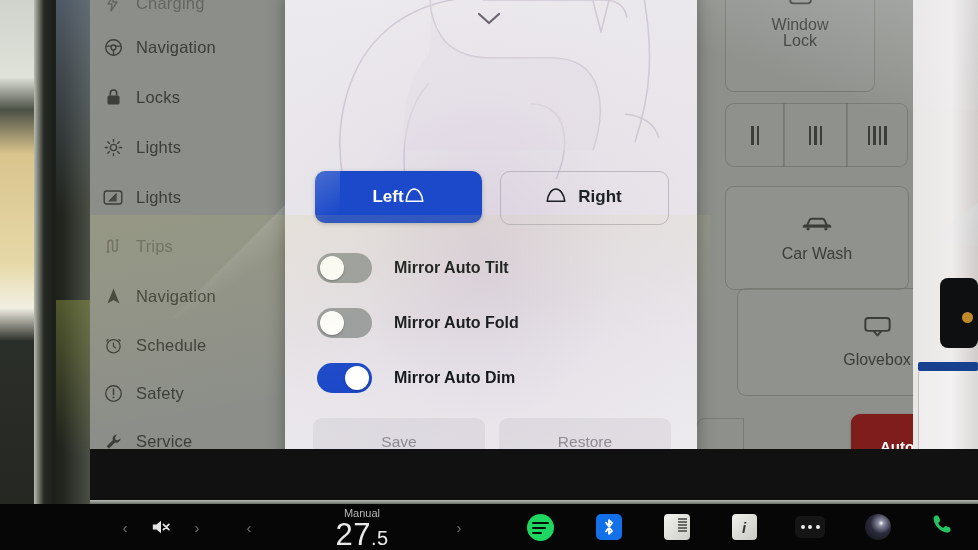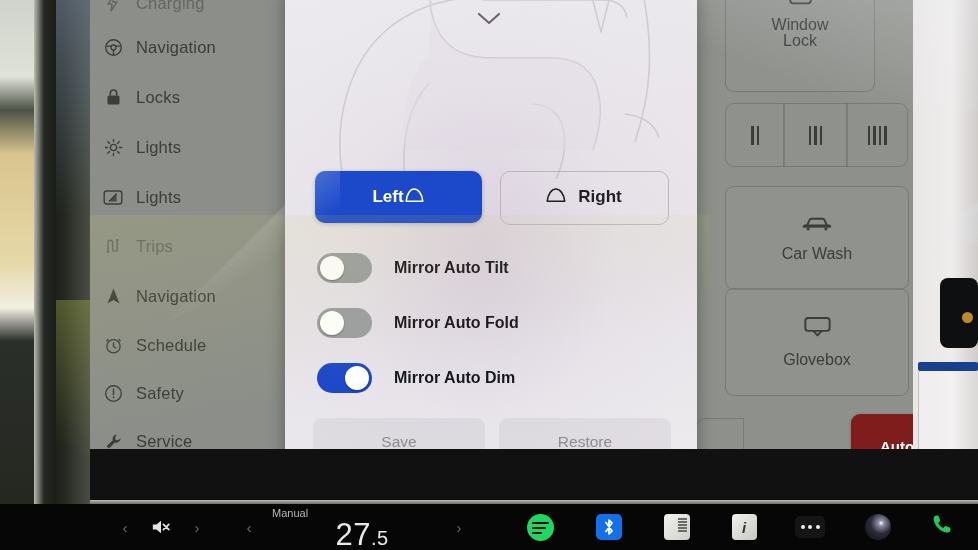--- a/index.html
+++ b/index.html
@@ -99,21 +99,21 @@
     background:rgba(160,155,165,.16);display:flex;align-items:center;justify-content:center;}
   .dlg-btn span{font-size:15.5px;color:#8d8a91;}
 
   
   .dock{position:absolute;left:0;top:504px;width:978px;height:46px;background:#060606;}
   .dock-top{position:absolute;left:90px;top:500px;width:888px;height:6px;
     background:linear-gradient(180deg,#b9bcb4,#45483f);}
   .dock-item{position:absolute;top:0;height:46px;display:flex;align-items:center;justify-content:center;}
   .chev{color:#6c6c6c;font-size:15px;}
   .temp-wrap{position:absolute;left:272px;top:0;height:46px;width:180px;}
-  .temp-mode{position:absolute;left:0;top:3px;width:180px;text-align:left;
+  .temp-mode{position:absolute;left:0;top:3px;width:180px;text-align:center;
     font-size:11px;color:#b6b6b6;}
   .temp-val{position:absolute;left:0;top:13px;width:180px;text-align:center;color:#e9e9e9;
     font-size:31px;font-weight:300;letter-spacing:.5px;}
   .temp-val .dec{font-size:20px;}
   .sp-ico{width:27px;height:27px;border-radius:50%;background:#1ed760;position:relative;}
   .sp-ico i{position:absolute;left:5px;display:block;height:2.5px;background:#0b0b0b;border-radius:2px;}
   .sp-ico i:nth-child(1){top:8px;width:17px;}
   .sp-ico i:nth-child(2){top:13px;width:14px;}
   .sp-ico i:nth-child(3){top:18px;width:10px;}
   .bt-ico{width:26px;height:26px;border-radius:5px;background:#1271e8;
@@ -312,21 +312,21 @@
           <svg width="34" height="17" viewBox="0 0 36 18">
               <path d="M5 11h26M7.5 11 10 5.4a2.4 2.4 0 0 1 2.2-1.5h11.6A2.4 2.4 0 0 1 26 5.4L28.5 11" fill="none" stroke="#3a3d38" stroke-width="2.1" stroke-linecap="round"></path>
               <path d="M3 11h30v2.4H3z" fill="#3a3d38"></path>
               <circle cx="8.6" cy="14.6" r="1.7" fill="#3a3d38"></circle>
               <circle cx="27.4" cy="14.6" r="1.7" fill="#3a3d38"></circle>
             </svg>
         </span>
         <span class="tile-lbl">Car Wash</span>
       </div>
 
-      <div class="tile" style="left:20px;top:288px;width:182px;height:106px;">
+      <div class="tile" style="left:32px;top:288px;width:182px;height:106px;padding-left:48px;">
         <span style="margin-bottom:10px">
           <svg width="27" height="22" viewBox="0 0 28 22">
               <rect x="1.4" y="1.6" width="25.2" height="13.4" rx="3" fill="none" stroke="#3a3d38" stroke-width="2"></rect>
               <path d="M10.4 15.8 14 19.6l3.6-3.8" fill="none" stroke="#3a3d38" stroke-width="2" stroke-linecap="round" stroke-linejoin="round"></path>
             </svg>
         </span>
         <span class="tile-lbl">Glovebox</span>
       </div>
 
       <div class="auto-btn">

